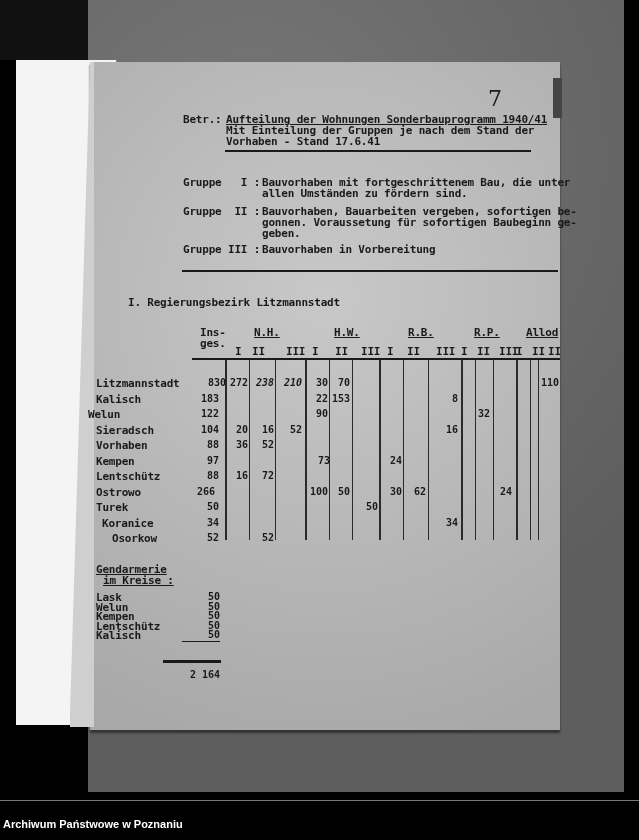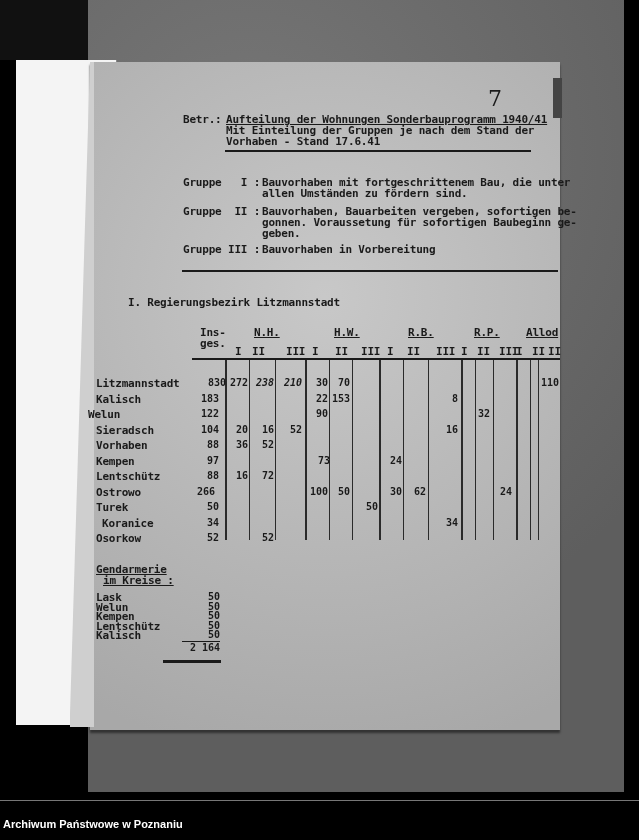--- a/index.html
+++ b/index.html
@@ -146,37 +146,37 @@
     <div class="num" style="left: 324px; top: 485.5px;">50</div>
     <div class="num" style="left: 376px; top: 485.5px;">30</div>
     <div class="num" style="left: 400px; top: 485.5px;">62</div>
     <div class="num" style="left: 486px; top: 485.5px;">24</div>
     <div class="t" style="left: 96px; top: 502px;">Turek</div>
     <div class="num" style="left: 193px; top: 501px;">50</div>
     <div class="num" style="left: 352px; top: 501px;">50</div>
     <div class="t" style="left: 102px; top: 517.5px;">Koranice</div>
     <div class="num" style="left: 193px; top: 516.5px;">34</div>
     <div class="num" style="left: 432px; top: 516.5px;">34</div>
-    <div class="t" style="left: 96px; top: 533px;">Osorkow</div>
+    <div class="t" style="left: 112px; top: 533px;">Osorkow</div>
     <div class="num" style="left: 193px; top: 532px;">52</div>
     <div class="num" style="left: 248px; top: 532px;">52</div>
   </div>
 
 <div class="t u" style="left:96px;top:564px">Gendarmerie</div>
 <div class="t u" style="left:103px;top:575px">im Kreise :</div>
 <div id="gend">
     <div class="t" style="left: 96px; top: 592px;">Lask</div>
     <div class="num" style="left: 194px; top: 591px;">50</div>
     <div class="t" style="left: 96px; top: 601.5px;">Welun</div>
     <div class="num" style="left: 194px; top: 600.5px;">50</div>
     <div class="t" style="left: 96px; top: 611px;">Kempen</div>
     <div class="num" style="left: 194px; top: 610px;">50</div>
     <div class="t" style="left: 96px; top: 620.5px;">Lentschütz</div>
     <div class="num" style="left: 194px; top: 619.5px;">50</div>
     <div class="t" style="left: 96px; top: 630px;">Kalisch</div>
     <div class="num" style="left: 194px; top: 629px;">50</div>
   </div>
 <div class="hr" style="left:182px;top:641px;width:38px;height:1px"></div>
-<div class="num" style="left:180px;top:642px;width:40px">2 164</div>
+<div class="num" style="left:180px;top:669px;width:40px">2 164</div>
 <div class="hr" style="left:163px;top:660px;width:58px;height:3px"></div>
 
 <div style="position:absolute;left:0;top:800px;width:639px;height:1px;background:#777"></div>
 <div class="footer">Archiwum Państwowe w Poznaniu</div>
 
 </body></html>

